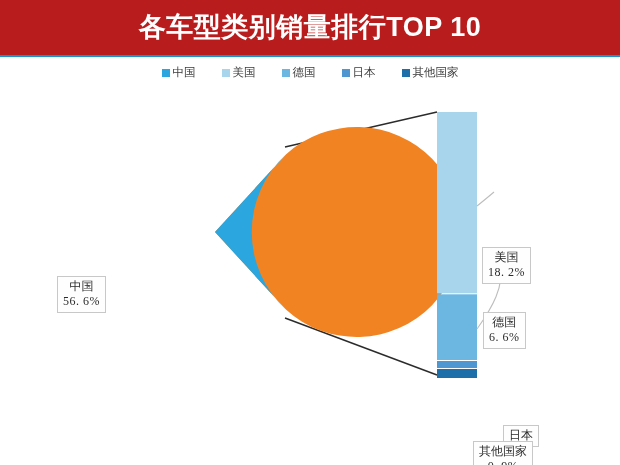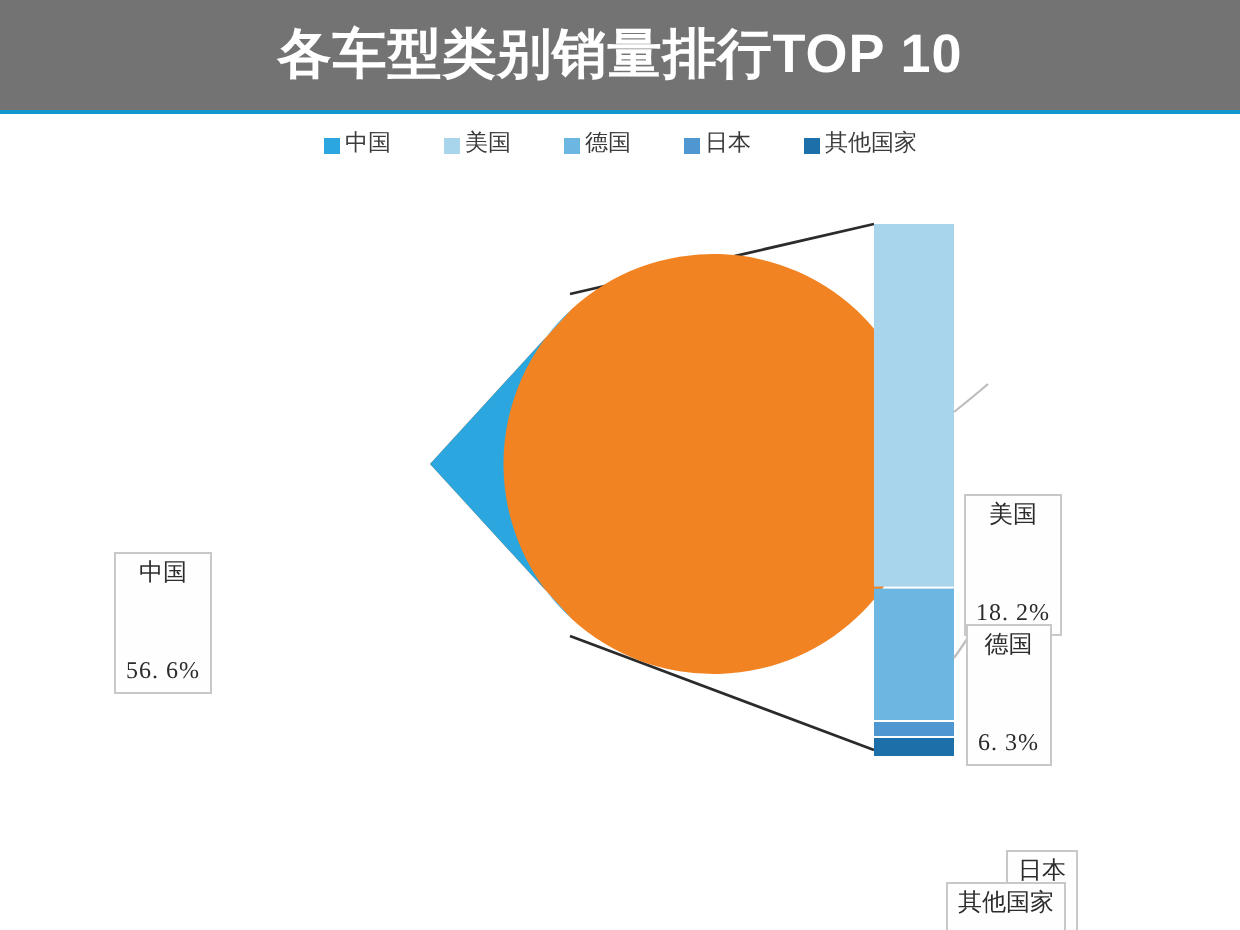--- a/index.html
+++ b/index.html
@@ -18,21 +18,21 @@
     overflow: hidden;
   }
 
   
   #title-bar {
     position: absolute;
     left: 0;
     top: 0;
     width: 620px;
     height: 57px;
-    background: #737373;
+    background: #b91c1c;
     box-sizing: border-box;
   }
   #title-bar::after {
     content: "";
     position: absolute;
     left: 0;
     bottom: 0;
     width: 100%;
     height: 2px;
     background: #1596CE;
@@ -103,21 +103,21 @@
     border: 1px solid #C8C8C8;
     box-sizing: border-box;
     text-align: center;
     font-size: 12px;
     color: #2B2B2B;
     line-height: 15px;
     padding: 2px 5px 3px 5px;
     white-space: nowrap;
   }
   .callout .ln1 { display:block; }
-  .callout .ln2 { display:block; font-family: "Liberation Serif", "DejaVu Serif", serif; letter-spacing: 0.5px; margin-top: 34px; }
+  .callout .ln2 { display:block; font-family: "Liberation Serif", "DejaVu Serif", serif; letter-spacing: 0.5px; }
 
   #label-china   { left: 57px;  top: 190px; }
   #label-usa     { left: 482px; top: 161px; }
   #label-germany { left: 483px; top: 226px; }
   #label-japan   { left: 503px; top: 339px; }
   #label-other   { left: 473px; top: 355px; z-index: 5; }
 </style>
 </head>
 <body>
 
@@ -185,21 +185,21 @@
       <span class="ln2">56. 6%</span>
     </div>
 
     <div class="callout" id="label-usa">
       <span class="ln1">美国</span>
       <span class="ln2">18. 2%</span>
     </div>
 
     <div class="callout" id="label-germany">
       <span class="ln1">德国</span>
-      <span class="ln2">6. 3%</span>
+      <span class="ln2">6. 6%</span>
     </div>
 
     <div class="callout" id="label-japan">
       <span class="ln1">日本</span>
       <span class="ln2"></span>
     </div>
 
     <div class="callout" id="label-other">
       <span class="ln1">其他国家</span>
       <span class="ln2">0. 9%</span>

